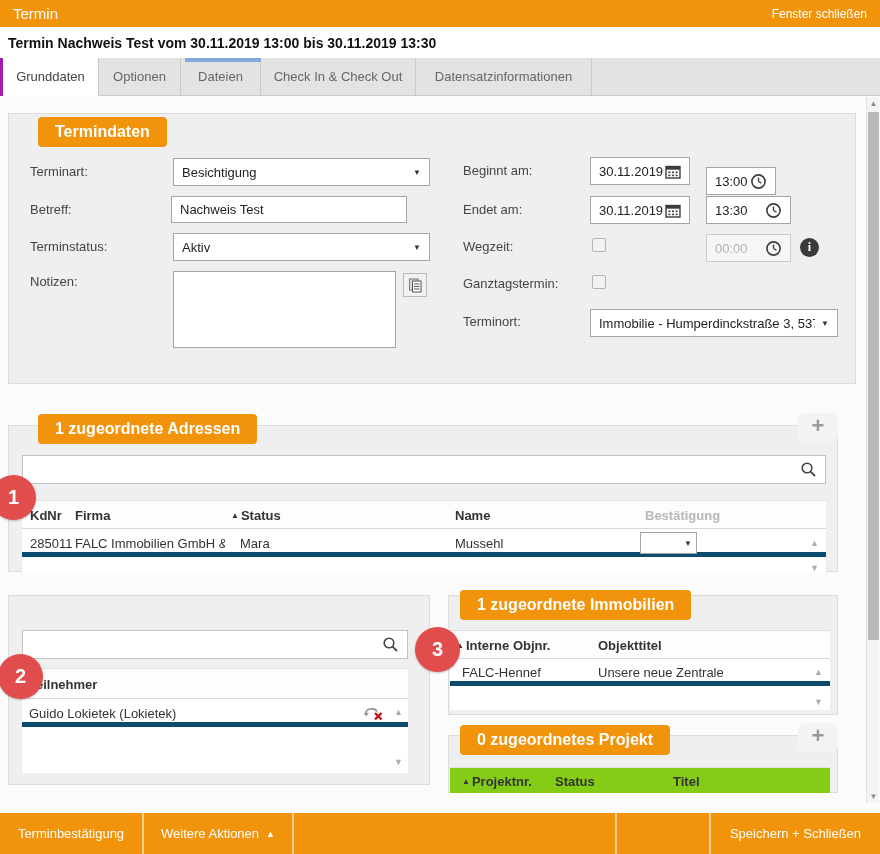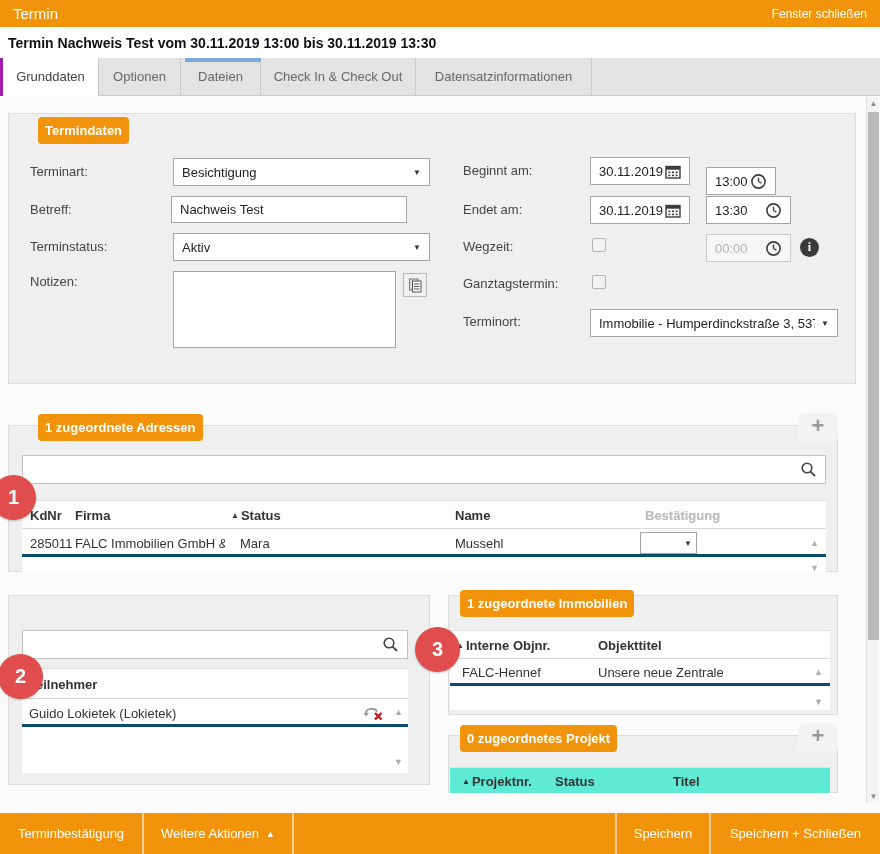--- a/index.html
+++ b/index.html
@@ -20,22 +20,22 @@
 
   
   .tabbar{position:absolute;left:0;top:58px;width:880px;height:38px;background:#e3e3e3;border-bottom:1px solid #c9c9c9}
   .tab{position:absolute;top:0;height:37px;line-height:37px;text-align:center;font-size:13px;color:#666;
        border-right:1px solid #c9c9c9;cursor:pointer;background:#e3e3e3}
   .tab.active{background:#fff;height:38px;color:#444;border-left:3px solid #a21caf}
   .tabstrip{position:absolute;left:185px;top:58px;width:76px;height:4px;background:#7FA9D9}
 
   
   .panel{position:absolute;background:#efefef;border:1px solid #dcdcdc}
-  .badge{position:absolute;background:#F1940C;color:#fff;font-weight:bold;font-size:13px;
-         padding:6px 7px;border-radius:4px;white-space:nowrap;z-index:3}
+  .badge{position:absolute;background:#F1940C;color:#fff;font-weight:bold;font-size:16px;
+         padding:6px 17px;border-radius:4px;white-space:nowrap;z-index:3}
   .addtab{position:absolute;width:40px;height:29px;background:#f3f3f3;border-radius:6px;
           color:#9a9a9a;font-size:22px;font-weight:bold;text-align:center;line-height:26px;cursor:pointer;z-index:2}
 
   .lbl{position:absolute;font-size:13px;color:#444;white-space:nowrap}
 
   .inpbox{position:absolute;background:#fff;border:1px solid #a5a5a5;display:flex;align-items:center;
           padding:0 8px;font-size:13px;color:#222;overflow:hidden;white-space:nowrap}
   .inpbox.sel{justify-content:space-between;cursor:pointer}
   .caret{font-size:8px;color:#333;margin-left:6px;flex:0 0 auto}
   .iconright{margin-left:auto;flex:0 0 auto;display:flex;align-items:center}
@@ -45,21 +45,21 @@
   .infoicon{position:absolute;width:19px;height:19px;background:#3a3a3a;border-radius:50%;color:#fff;
             font-weight:bold;font-size:12px;text-align:center;line-height:19px;font-family:"Liberation Serif",serif}
 
   .notesbtn{position:absolute;width:24px;height:24px;background:#f1f1f1;border:1px solid #b9b9b9;
             display:flex;align-items:center;justify-content:center;cursor:pointer}
 
   .searchbox{position:absolute;background:#fff;border:1px solid #c2c2c2;display:flex;align-items:center;padding:0 8px}
   .searchbox input{flex:1;border:none;outline:none;font-size:13px;font-family:inherit;background:transparent;min-width:0}
 
   .whitebox{position:absolute;background:#fff;border-top:1px solid #e0e0e0}
-  .trow{position:relative;border-bottom:3px solid #0c4a6e;background:#fff}
+  .trow{position:relative;border-bottom:5px solid #0c4a6e;background:#fff}
   .th{font-weight:bold;font-size:13px;color:#333;position:absolute;white-space:nowrap}
   .th.muted{color:#b8b8b8;font-weight:bold}
   .cell{font-size:13px;color:#333;position:absolute;white-space:nowrap;overflow:hidden}
   .sort{font-size:8px;color:#333;margin-right:2px;vertical-align:2px}
   .scrollglyph{position:absolute;font-size:9px;color:#adadad;cursor:pointer}
 
   
   .pagescroll{position:absolute;left:866px;top:97px;width:13px;height:706px;background:#f4f4f4;border-left:1px solid #e2e2e2}
   .pagescroll .up{position:absolute;top:2px;left:0;width:13px;text-align:center;font-size:8px;color:#8a8a8a;cursor:pointer}
   .pagescroll .down{position:absolute;bottom:2px;left:0;width:13px;text-align:center;font-size:8px;color:#8a8a8a;cursor:pointer}
@@ -298,21 +298,21 @@
       <span class="scrollglyph" style="left:364px;top:8px">▲</span>
     </div>
     <span class="scrollglyph" style="left:364px;top:66px">▼</span>
   </div>
 
   <div class="addtab" style="left:798px;top:723px">+</div>
   <div class="panel" style="left:448px;top:735px;width:390px;height:58px"></div>
   <div class="badge" style="left:460px;top:725px">0 zugeordnetes Projekt</div>
 
   <div class="whitebox" style="left:450px;top:767px;width:380px;height:25px">
-    <div class="trow" style="height:25px;border-bottom:none;background:#5eead4">
+    <div class="trow" style="height:25px;border-bottom:none;background:#84cc16">
       <span class="th" style="left:12px;top:6px"><span class="sort">▲</span><span>Projektnr.</span></span>
       <span class="th" style="left:105px;top:6px">Status</span>
       <span class="th" style="left:223px;top:6px">Titel</span>
     </div>
   </div>
 
   <div class="pagescroll">
     <div class="up">▲</div>
     <div class="thumb"></div>
     <div class="down">▼</div>
@@ -324,18 +324,17 @@
 
   <div class="footer">
     <div class="fbtn" style="left:0;width:142px">Terminbestätigung</div>
     <div class="fdiv" style="left:142px"></div>
     <div class="fbtn" style="left:144px;width:148px">
       <span>Weitere Aktionen</span>
       <span class="menuup">▲</span>
     </div>
     <div class="fdiv" style="left:292px"></div>
     <div class="fdiv" style="left:615px"></div>
-    <div class="fbtn" style="left:617px;width:92px">Speichern</div>
     <div class="fdiv" style="left:709px"></div>
     <div class="fbtn" style="left:711px;width:169px">Speichern + Schließen</div>
   </div>
 
 </div>
 
 </body></html>

